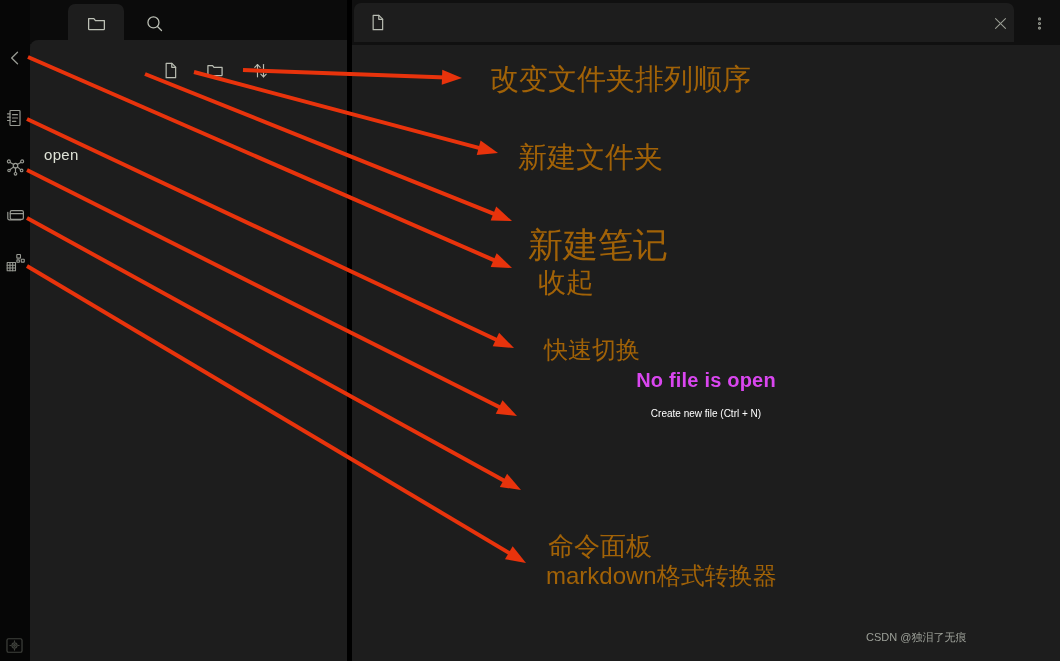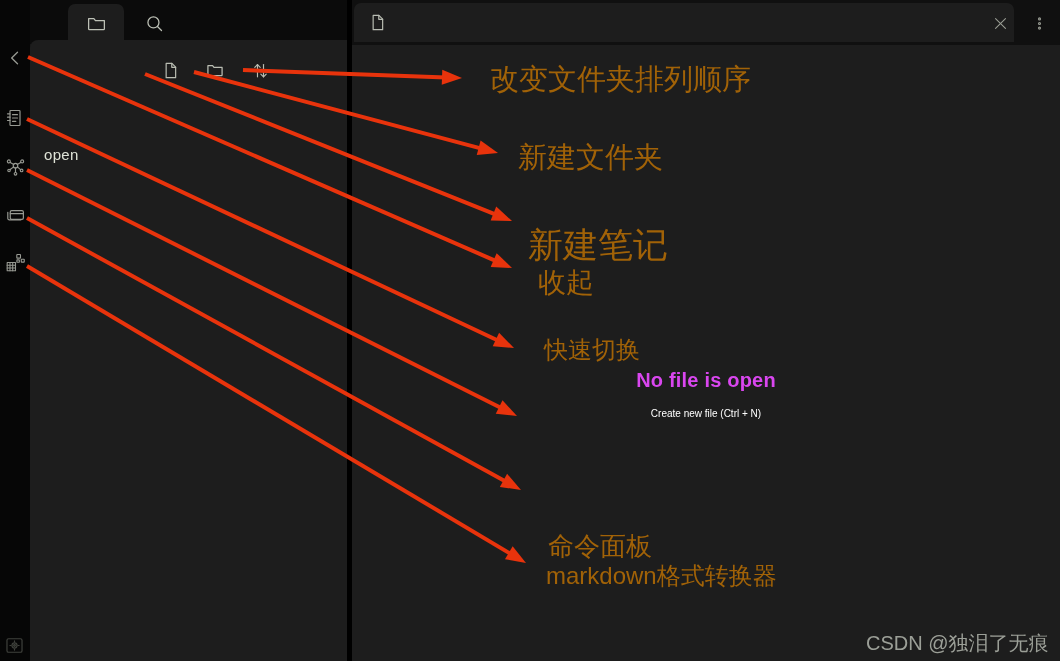--- a/index.html
+++ b/index.html
@@ -48,21 +48,21 @@
   .tabbar-btn{position:absolute;top:11px;width:24px;height:24px;display:flex;align-items:center;
               justify-content:center;color:#b9bdb2;opacity:.8;}
   .btn-close{left:636px;}
   .btn-more{left:675px;}
 
   .main-body{position:absolute;left:0;top:45px;width:708px;height:616px;background:#1d1d1d;}
   .empty-wrap{position:absolute;left:0;top:324px;width:708px;text-align:center;}
   .empty-title{font-size:20px;font-weight:bold;color:#d946ef;letter-spacing:.2px;}
   .empty-sub{margin-top:16px;font-size:10px;color:#ffffff;}
 
-  .watermark{position:absolute;left:866px;top:630px;font-size:20px;color:#b2b6ad;opacity:.85;
+  .watermark{position:absolute;left:866px;top:630px;font-size:11px;color:#b2b6ad;opacity:.85;
              font-family:"Liberation Sans","DejaVu Sans",sans-serif;}
 
   
   .overlay{position:absolute;left:0;top:0;width:1060px;height:661px;z-index:9;pointer-events:none;}
   .anno-label{position:absolute;color:#a16207;white-space:nowrap;
               font-family:Liberation Sans, sans-serif;}
 </style>
 </head>
 <body>
 

